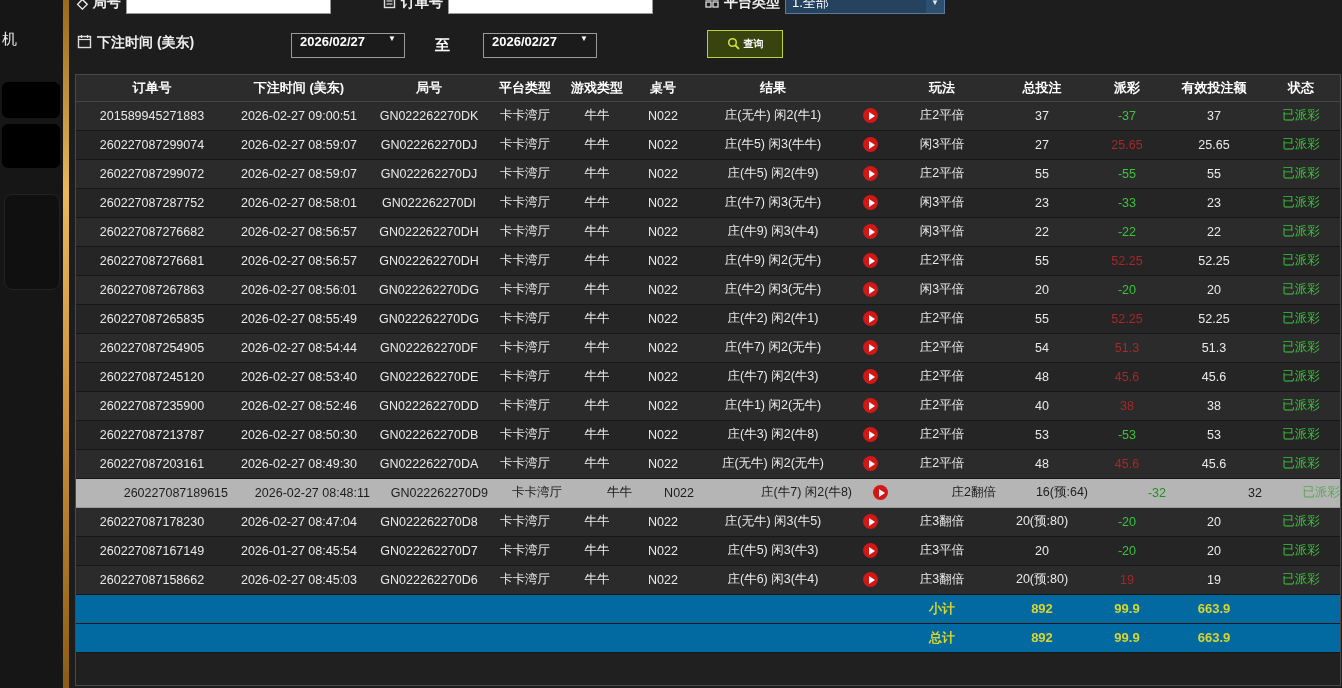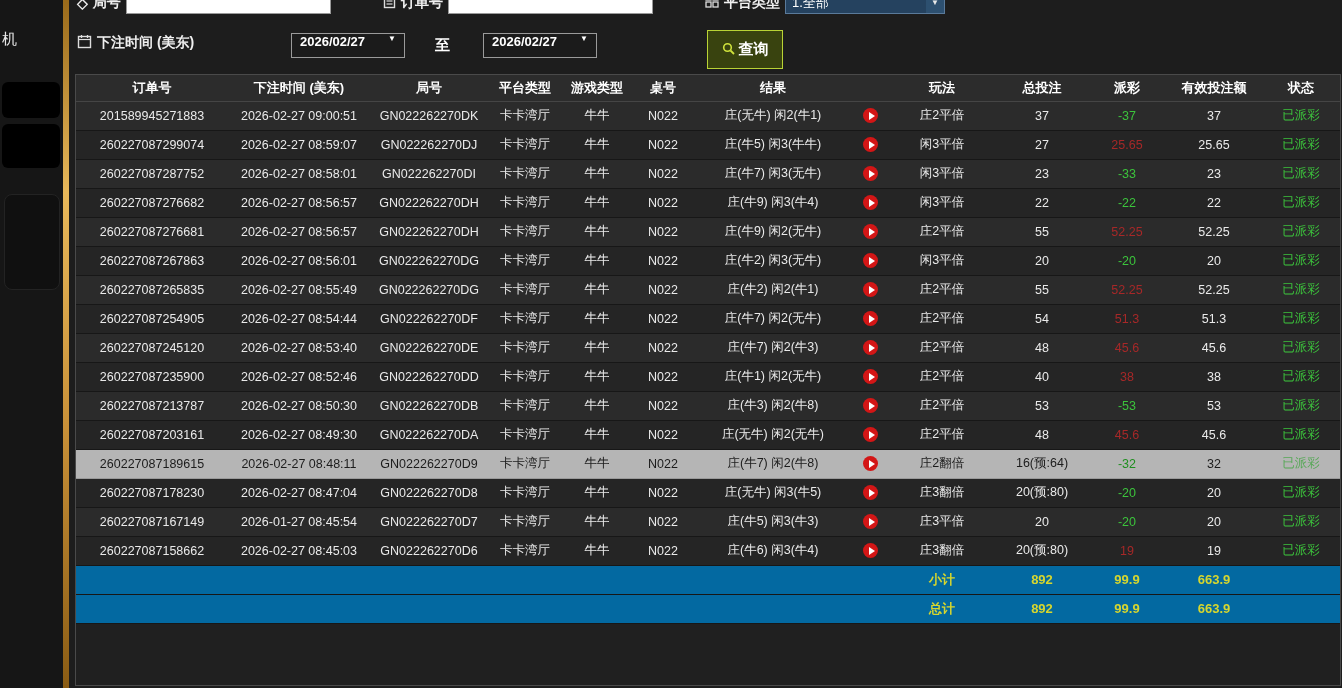--- a/index.html
+++ b/index.html
@@ -30,31 +30,31 @@
   .pselect { width:160px; height:23px; background:#25425f; border:1px solid #5a7a9a; color:#fff; font-size:13px; font-weight:normal; display:flex; align-items:stretch; cursor:pointer; }
   .pselect .val { flex:1; display:flex; align-items:center; padding:0 6px; }
   .pselect .caret { width:18px; background:#2d5070; display:flex; align-items:center; justify-content:center; font-size:8px; color:#e8e8e8; }
 
   .dsel { position:absolute; width:114px; height:25px; background:#1b1b1b; border:1px solid #9a9a9a; color:#fff; font-size:13px; font-weight:bold; display:flex; justify-content:space-between; padding:0 8px; cursor:pointer; }
   #date-from { left:222px; top:33px; }
   #date-to { left:414px; top:33px; }
   .dsel .caret { font-size:8px; }
   .to-label { position:absolute; left:366px; top:36px; color:#fff; font-weight:bold; font-size:15px; }
 
-  .qbtn { position:absolute; left:638px; top:30px; width:76px; height:39px; background:#39430f; border:1px solid #b9d335; color:#fff; font-size:15px; font-weight:bold; display:flex; align-items:center; justify-content:center; gap:4px; cursor:pointer; font-family:"Liberation Sans", sans-serif; }
+  .qbtn { position:absolute; left:638px; top:30px; width:76px; height:28px; background:#39430f; border:1px solid #b9d335; color:#fff; font-size:10px; font-weight:bold; display:flex; align-items:center; justify-content:center; gap:4px; cursor:pointer; font-family:"Liberation Sans", sans-serif; }
 
   
   .tablewrap { position:absolute; left:6px; top:74px; width:1266px; height:612px; border:1px solid #4a4a4a; background:#202020; overflow:hidden; }
   table { border-collapse:collapse; table-layout:fixed; width:1264px; }
   th { height:26px; font-size:13px; color:#fff; background:#2c2c2c; border-bottom:1px solid #454545; font-weight:bold; overflow:hidden; white-space:nowrap; }
   td { height:29px; font-size:12.5px; color:#eaeaea; text-align:center; border-bottom:1px solid #171717; overflow:hidden; white-space:nowrap; }
   tbody tr:nth-child(odd) { background:#2b2b2b; }
   tbody tr:nth-child(even) { background:#252525; }
   tbody tr.hl { background:#b5b5b5; }
-  tbody tr.hl td { color:#1c1c1c; border-bottom-color:#9a9a9a; }
+  tbody tr.hl td { color:#1c1c1c; border-bottom-color:#9a9a9a;text-align:right; }
   .payout.neg { color:#3cc43c; }
   .payout.pos { color:#a62828; }
   .status { color:#3cc43c; }
   tbody tr.hl .payout.neg { color:#1f8f1f; }
   tbody tr.hl .status { color:#57a857; }
   tbody tr.total { background:#0369a1; }
   tbody tr.total td { color:#d6d62e; font-weight:bold; font-size:13px; }
 
   .play { display:inline-block; width:15px; height:15px; background:#d31616; border-radius:50%; position:relative; vertical-align:middle; cursor:pointer; }
   .play .tri { position:absolute; left:6px; top:4px; width:0; height:0; border-left:6px solid #fff; border-top:4px solid transparent; border-bottom:4px solid transparent; }
@@ -188,20 +188,35 @@
             <td>N022</td>
             <td>庄(牛5) 闲3(牛牛)</td>
             <td><span class="play"><i class="tri"></i></span></td>
             <td>闲3平倍</td>
             <td>27</td>
             <td class="payout pos">25.65</td>
             <td>25.65</td>
             <td class="status">已派彩</td>
           </tr>
           <tr>
+            <td>260227087299072</td>
+            <td>2026-02-27 08:59:07</td>
+            <td>GN022262270DJ</td>
+            <td>卡卡湾厅</td>
+            <td>牛牛</td>
+            <td>N022</td>
+            <td>庄(牛5) 闲2(牛9)</td>
+            <td><span class="play"><i class="tri"></i></span></td>
+            <td>庄2平倍</td>
+            <td>55</td>
+            <td class="payout neg">-55</td>
+            <td>55</td>
+            <td class="status">已派彩</td>
+          </tr>
+          <tr>
             <td>260227087287752</td>
             <td>2026-02-27 08:58:01</td>
             <td>GN022262270DI</td>
             <td>卡卡湾厅</td>
             <td>牛牛</td>
             <td>N022</td>
             <td>庄(牛7) 闲3(无牛)</td>
             <td><span class="play"><i class="tri"></i></span></td>
             <td>闲3平倍</td>
             <td>23</td>

